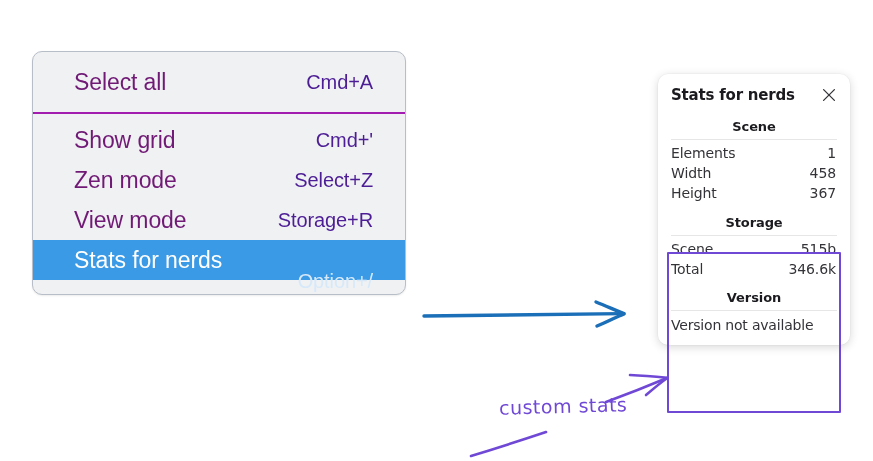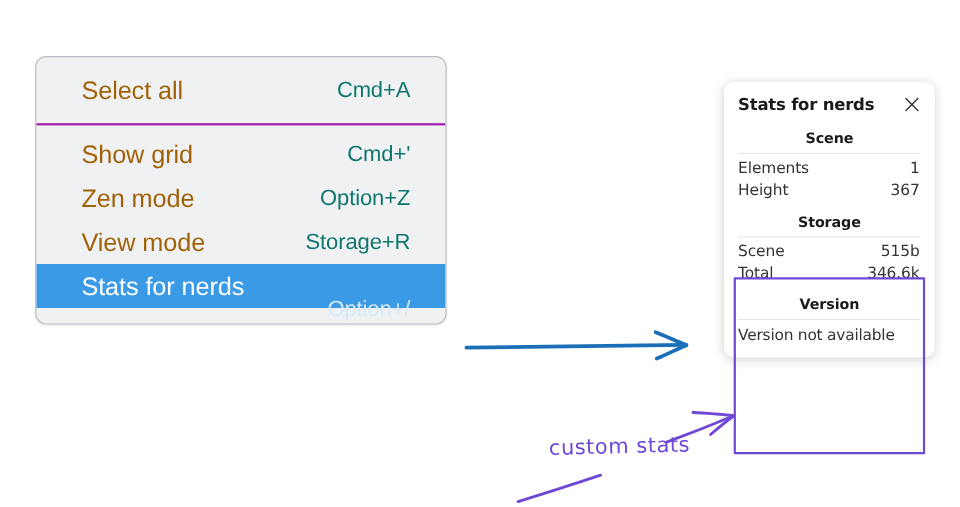--- a/index.html
+++ b/index.html
@@ -39,27 +39,27 @@
     display: flex;
     align-items: center;
     justify-content: space-between;
     height: 40px;
     padding: 0 32px 0 41px;
     box-sizing: border-box;
     cursor: default;
   }
   .menu-item .label {
     font-size: 23px;
-    color: #a16207;
+    color: #701a75;
     letter-spacing: -0.1px;
     white-space: nowrap;
   }
   .menu-item .shortcut {
     font-size: 20px;
-    color: #0f766e;
+    color: #4c1d95;
     white-space: nowrap;
     letter-spacing: -0.1px;
   }
   .menu-item.selected {
     background: #3b9ae6;
   }
   .menu-item.selected .label { color: #ffffff; }
   .menu-item.selected .shortcut { color: #d7e9f9; margin-top: 43px; }
 
   
@@ -172,21 +172,21 @@
     </div>
   </div>
 
   <div class="menu-group group-bottom">
     <div class="menu-item">
       <span class="label">Show grid</span>
       <span class="shortcut">Cmd+'</span>
     </div>
     <div class="menu-item">
       <span class="label">Zen mode</span>
-      <span class="shortcut">Option+Z</span>
+      <span class="shortcut">Select+Z</span>
     </div>
     <div class="menu-item">
       <span class="label">View mode</span>
       <span class="shortcut">Storage+R</span>
     </div>
     <div class="menu-item selected">
       <span class="label">Stats for nerds</span>
       <span class="shortcut">Option+/</span>
     </div>
   </div>
@@ -205,20 +205,24 @@
   </div>
 
   <div>
     <div class="sect-title">Scene</div>
     <div class="sect-rule"></div>
     <div class="stat-row">
       <span class="k">Elements</span>
       <span class="v">1</span>
     </div>
     <div class="stat-row">
+      <span class="k">Width</span>
+      <span class="v">458</span>
+    </div>
+    <div class="stat-row">
       <span class="k">Height</span>
       <span class="v">367</span>
     </div>
   </div>
 
   <div style="margin-top:9px;">
     <div class="sect-title">Storage</div>
     <div class="sect-rule"></div>
     <div class="stat-row">
       <span class="k">Scene</span>

